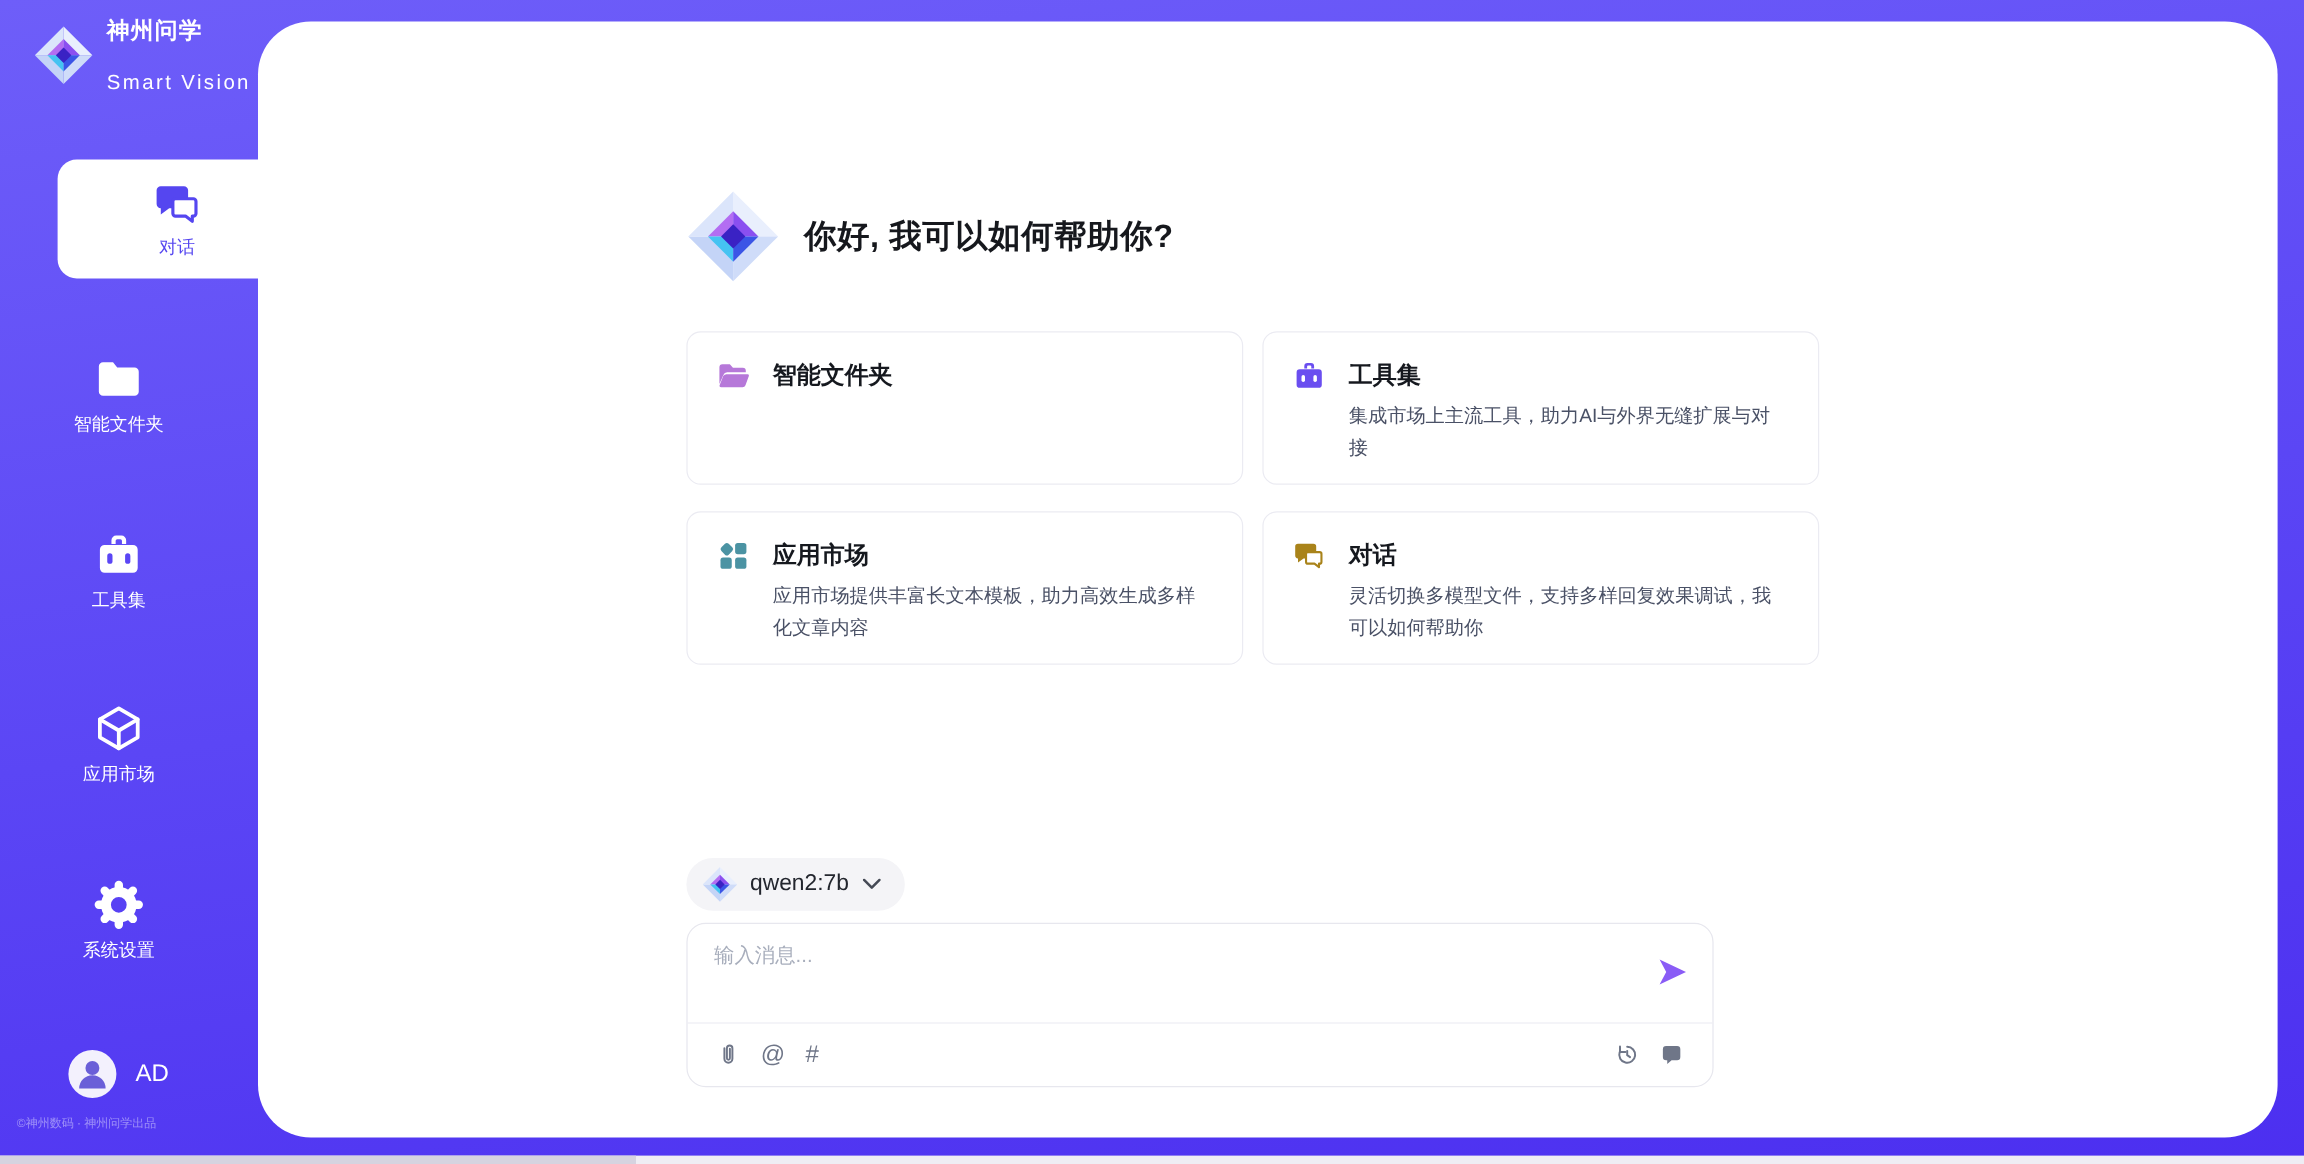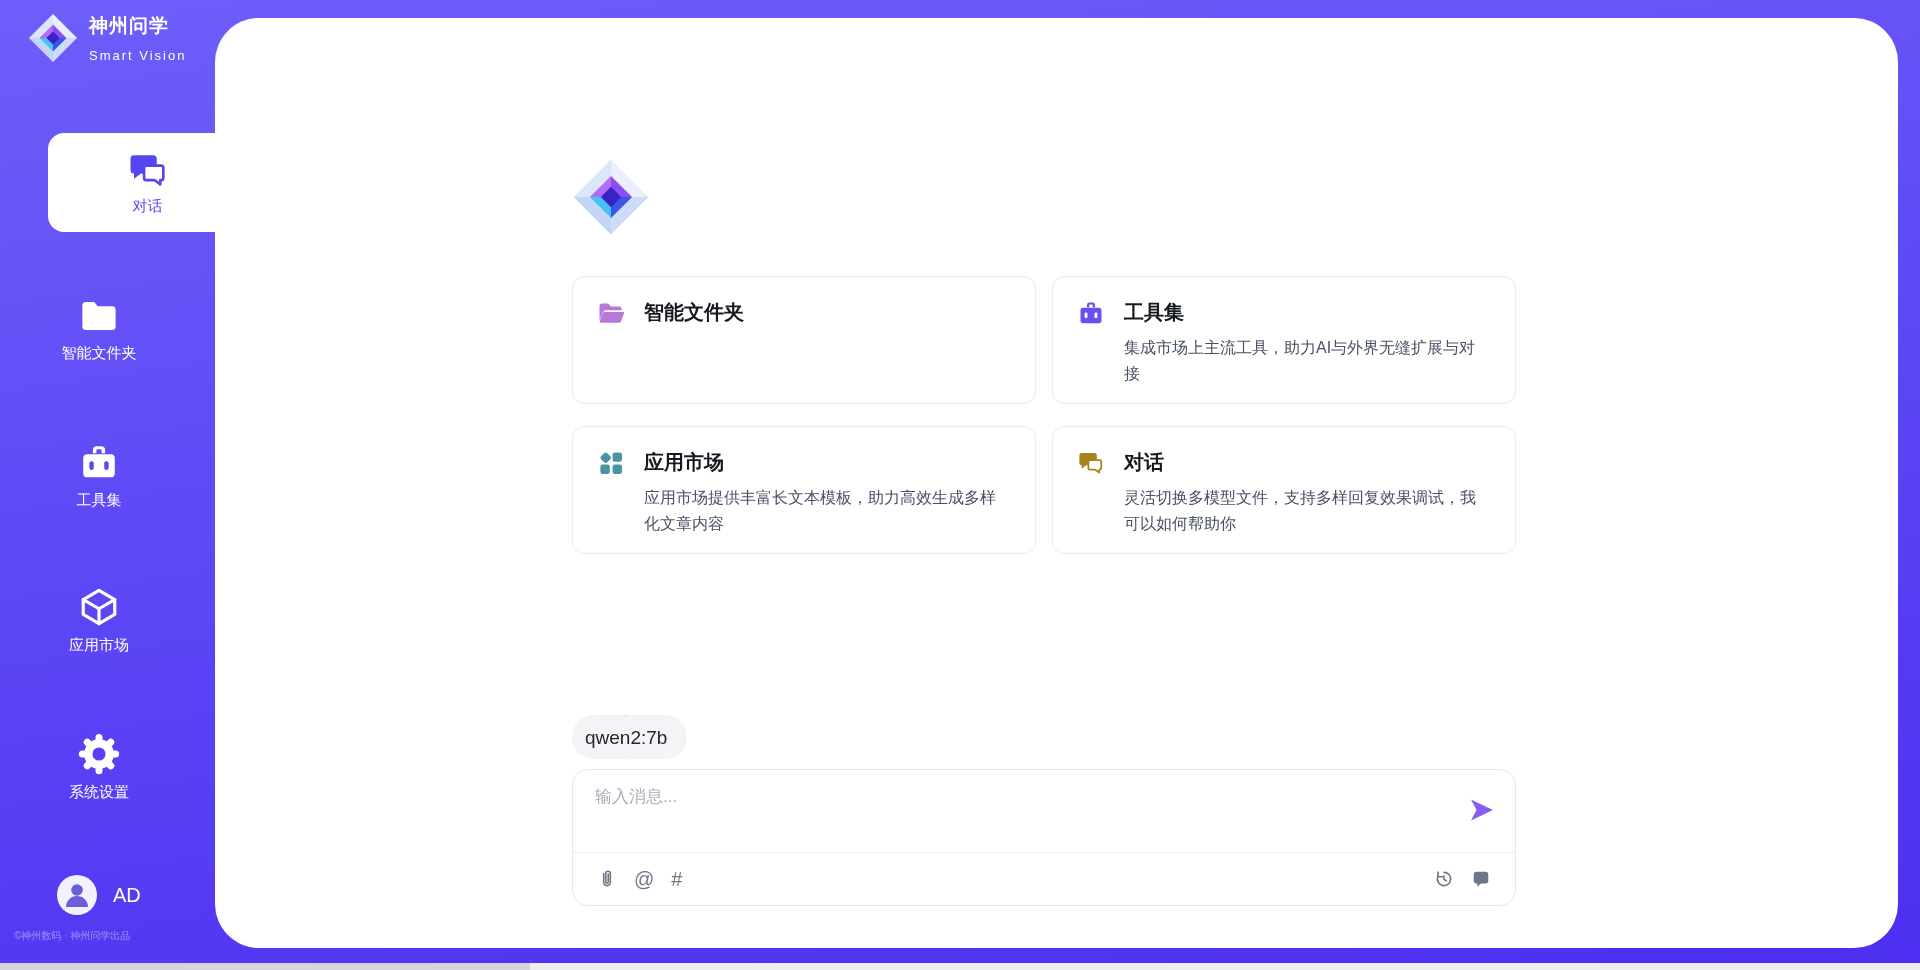--- a/index.html
+++ b/index.html
@@ -12,21 +12,21 @@
     position:relative; width:1920px; height:970px;
     background: linear-gradient(172deg, var(--background-top,#6e5ef9) 0%, #5b46f5 52%, var(--background-bottom,#4c2ff0) 100%);
     overflow:hidden;
   }
 
   
   .sidebar { position:absolute; left:0; top:0; width:247px; height:100%; }
   .brand { position:absolute; left:28px; top:13px; display:flex; align-items:center; gap:11px; }
   .brand-logo { width:50px; height:50px; }
   .brand-title { color:#fff; font-size:19px; font-weight:bold; letter-spacing:1px; }
-  .brand-sub { color:#fff; font-size:13px; letter-spacing:2px; margin-top:9px; }
+  .brand-sub { color:#fff; font-size:17px; letter-spacing:2px; margin-top:20px; }
 
   .nav-item { position:absolute; display:flex; flex-direction:column; align-items:center; cursor:pointer; }
   .nav-item .nav-icon { width:42px; height:42px; display:block; color:#fff; --icon-bg:#5b46f5; }
   .nav-item .nav-label { margin-top:8px; font-size:15px; color:#fff; white-space:nowrap; }
   .nav-plain { left:0; width:198px; }
   .nav-folder   { top:294px; }
   .nav-toolset  { top:441px; }
   .nav-market   { top:586px; }
   .nav-settings { top:733px; }
 
@@ -75,27 +75,26 @@
   .ic-toolset     { color:var(--card-icon-toolset,#6a4ef0); }
   .ic-market      { color:var(--card-icon-market,#4b93a3); }
   .ic-chat-gold   { color:var(--card-icon-chat,#a9831a); }
 
   .model-pill {
     position:absolute; left:0; top:697px; height:44px;
     display:flex; align-items:center; gap:10px;
     background:#f4f4f7; border:none; border-radius:22px;
     padding:0 20px 0 13px; font-size:19px; color:#23262e; cursor:pointer;
     font-family:inherit;
-    flex-direction:column;
   }
   .model-pill .pill-logo { width:30px; height:30px; }
   .model-pill .chev { width:15px; height:10px; margin-left:2px; }
 
   .composer {
-    position:absolute; left:0; top:751px; width:944px; height:137px;
+    position:absolute; left:0; top:751px; width:856px; height:137px;
     border:1px solid #e7e7ee; border-radius:16px; background:#fff;
   }
   .composer textarea {
     position:absolute; left:22px; top:15px; right:70px; height:58px;
     border:none; outline:none; resize:none; font-size:17px; color:#2a2e38;
     font-family:inherit; background:transparent;
   }
   .composer textarea::placeholder { color:#a8aebc; }
   .send-btn { position:absolute; right:19px; top:27px; width:28px; height:28px; border:none; background:none; cursor:pointer; padding:0; }
   .send-btn svg { width:24px; height:24px; color:var(--send-button,#8a5cf6); }
@@ -244,20 +243,21 @@
     <div class="copyright">©神州数码 · 神州问学出品</div>
   </aside>
 
   <main class="panel">
     <div class="content">
 
       <section class="hero">
         <svg class="hero-logo">
             <use href="#diamond"></use>
           </svg>
+        <h1>你好, 我可以如何帮助你?</h1>
       </section>
 
       <section class="cards">
 
         <div class="card">
           <svg class="card-icon ic-folder-open">
               <use href="#icon-folder-open"></use>
             </svg>
           <div>
             <h3>智能文件夹</h3>

